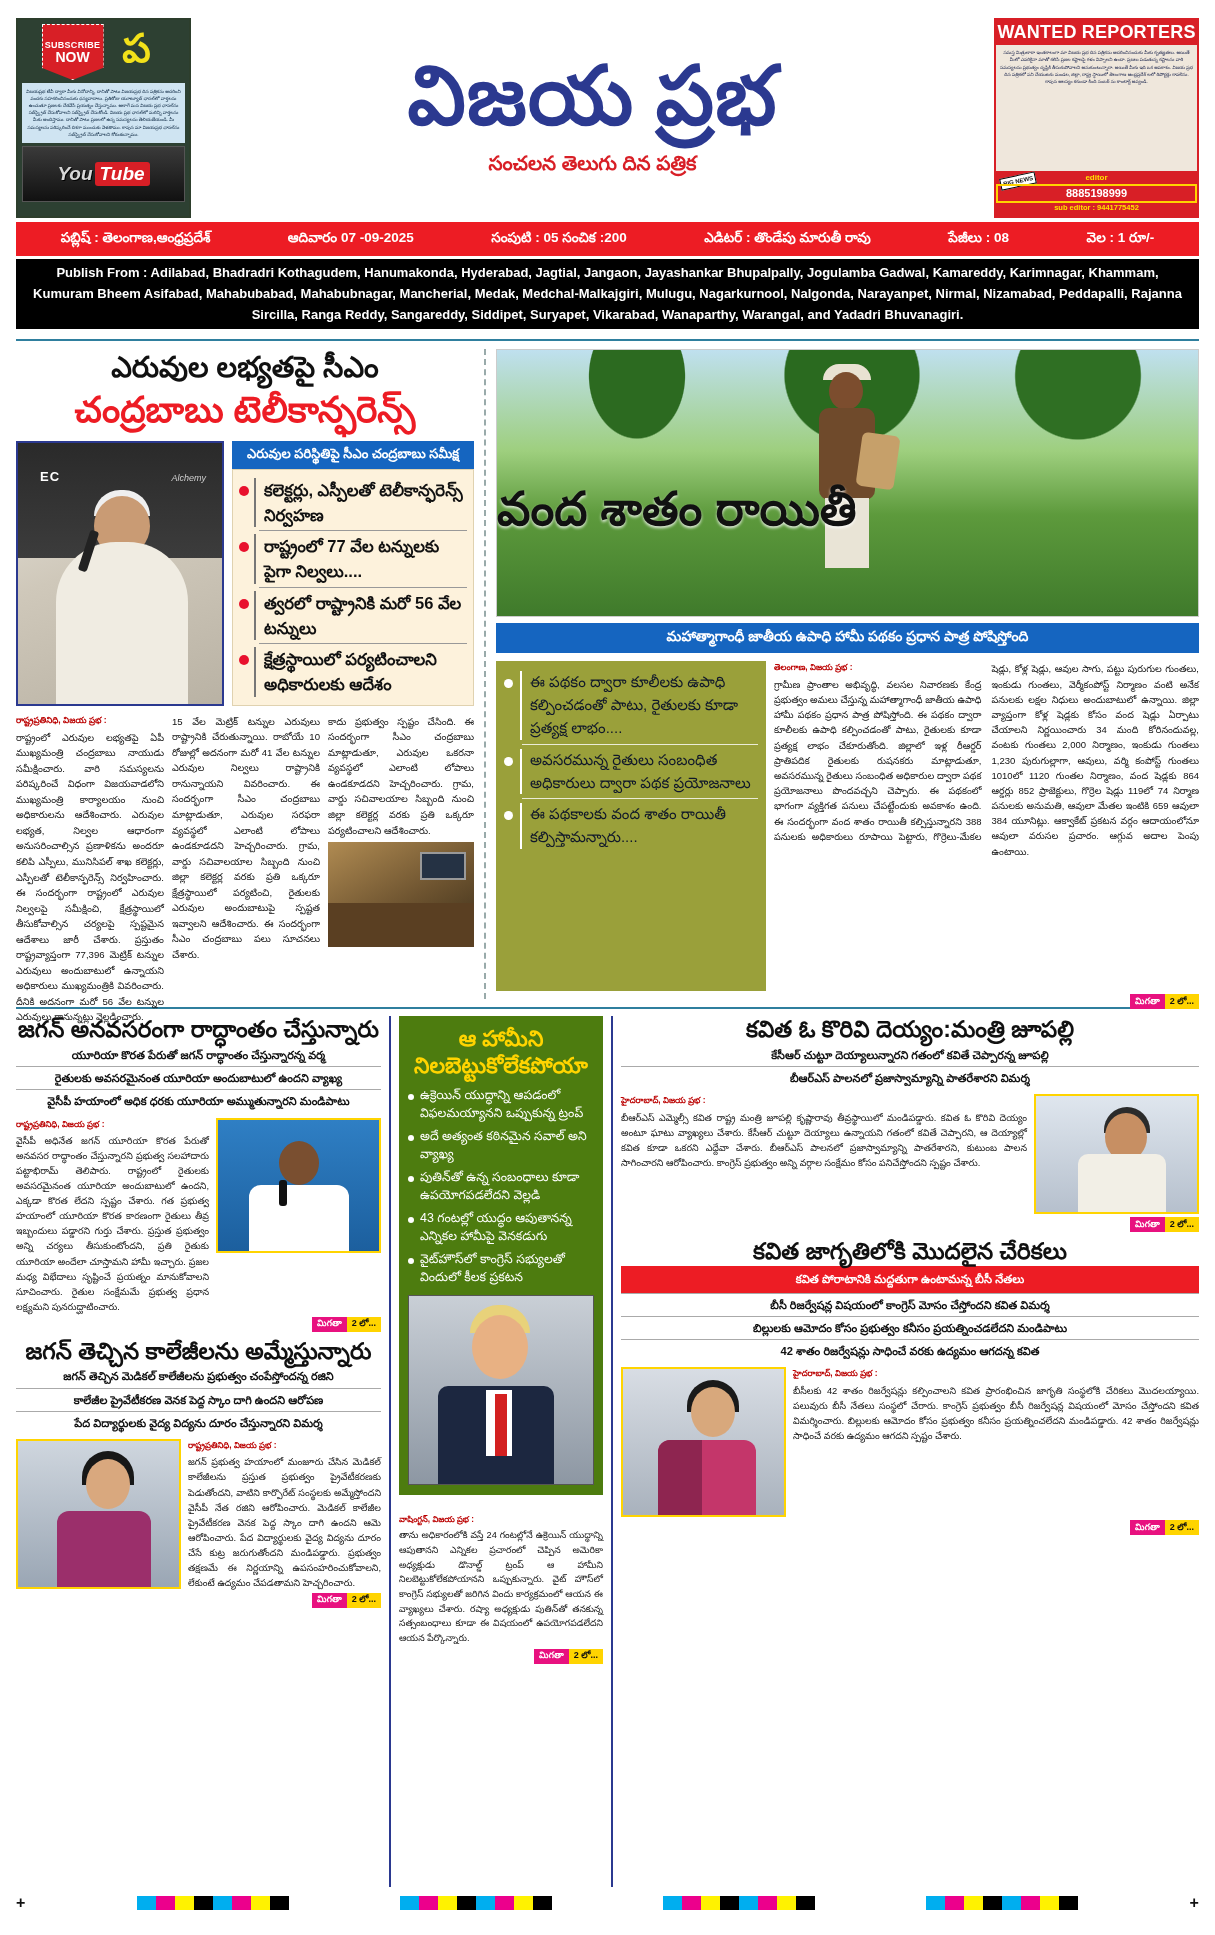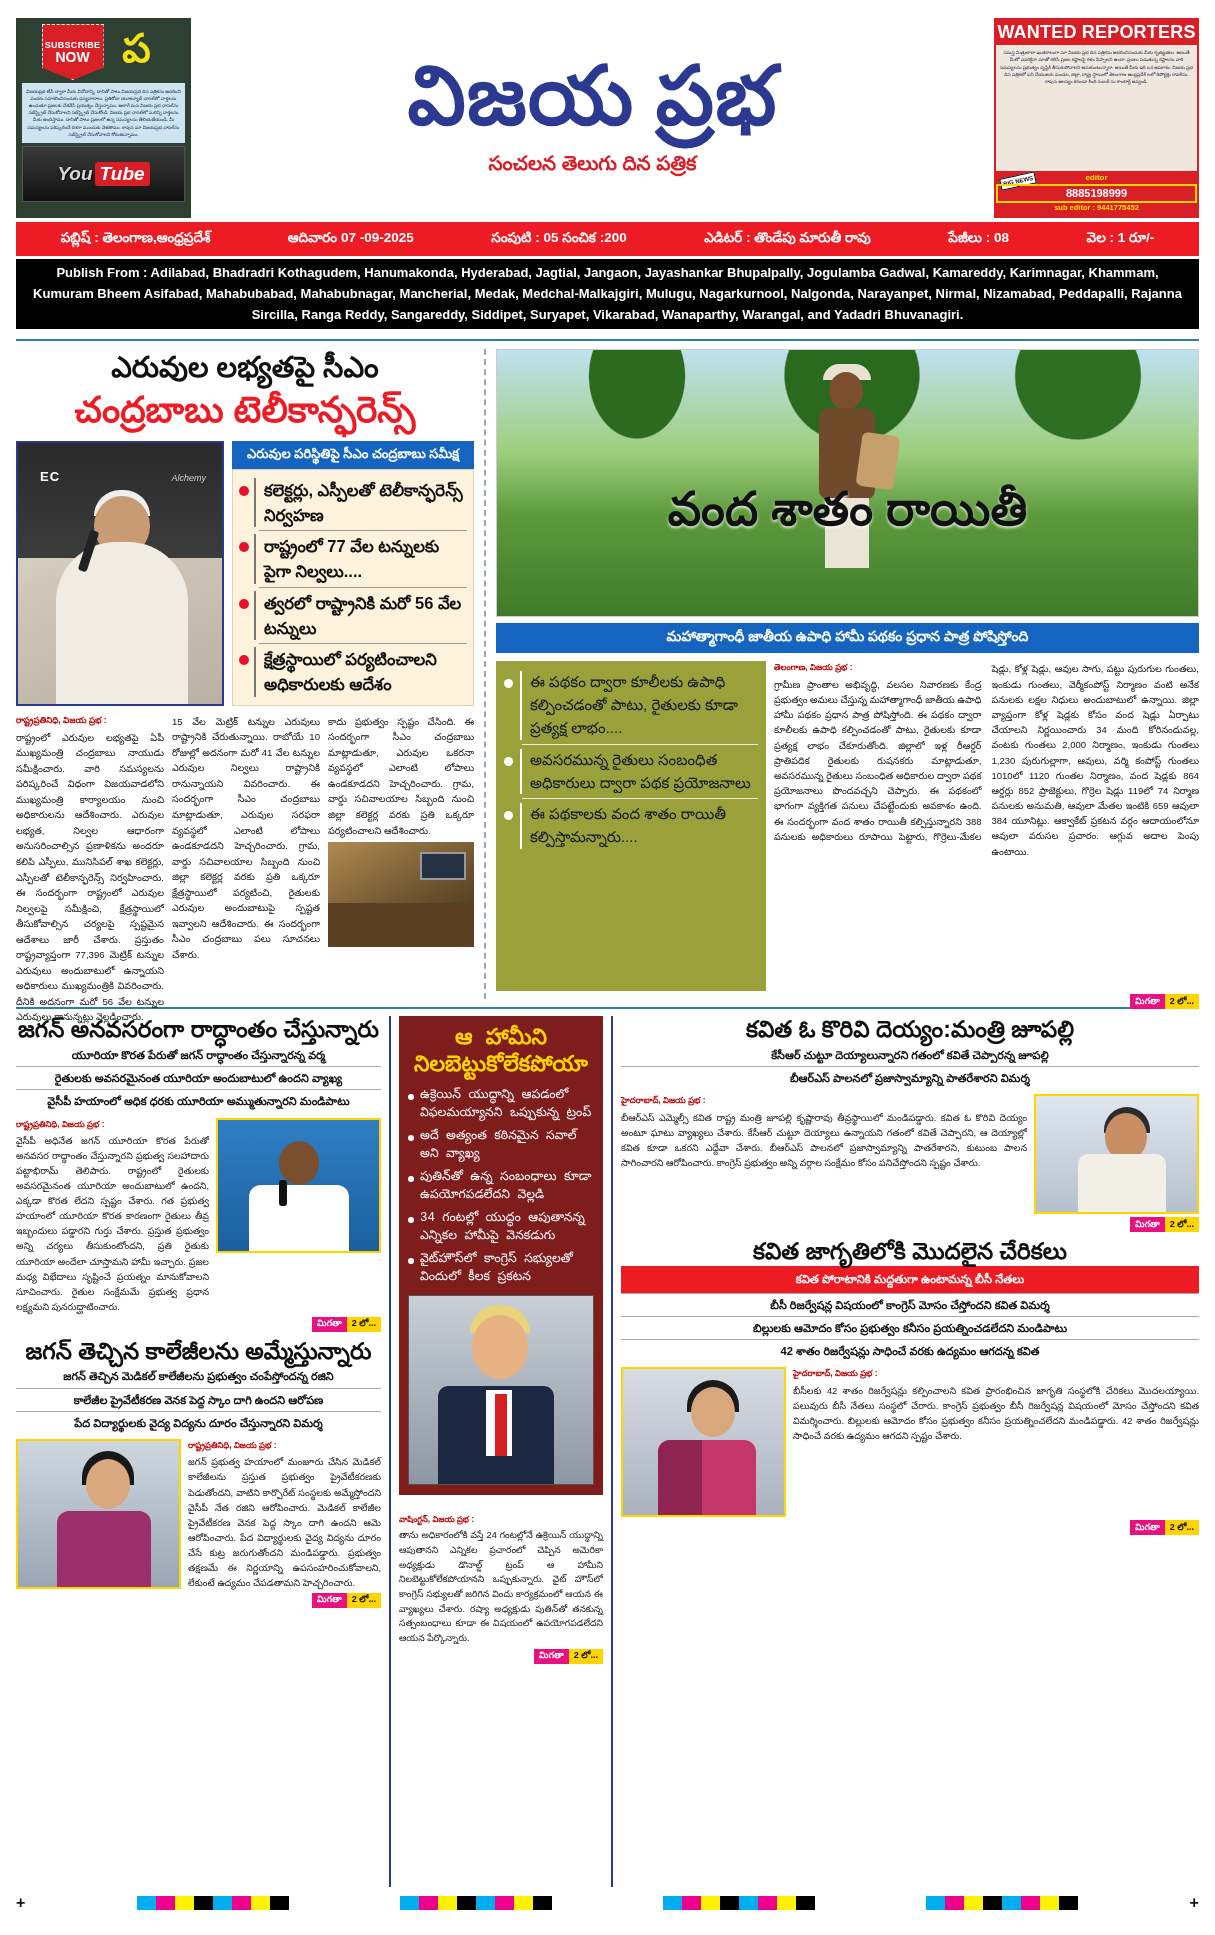--- a/index.html
+++ b/index.html
@@ -87,21 +87,21 @@
   .big-photo { width:100%; height:268px; background:linear-gradient(#bfe0ef 0%,#9ecf7e 38%,#5d9a3c 62%,#3f7a2b 100%); position:relative; overflow:hidden; border:1px solid #ccc;}
   .bp-f1 { position:absolute; left:60px; top:0; width:160px; height:130px; background:radial-gradient(ellipse at 50% 20%, #2c6a20 0 42%, transparent 43%); }
   .bp-f2 { position:absolute; left:250px; top:-10px; width:210px; height:140px; background:radial-gradient(ellipse at 50% 25%, #2a6a1f 0 45%, transparent 46%); }
   .bp-f3 { position:absolute; right:20px; top:-8px; width:200px; height:135px; background:radial-gradient(ellipse at 50% 25%, #2f6f23 0 44%, transparent 45%); }
   .bp-man { position:absolute; left:44%; top:22px; width:82px; height:215px;}
   .bp-man .hd { position:absolute; left:24px; top:0; width:34px; height:38px; background:#7c4d2e; border-radius:50%;}
   .bp-man .tb { position:absolute; left:18px; top:-8px; width:48px; height:16px; background:#e9e2d2; border-radius:20px 20px 0 0;}
   .bp-man .bd { position:absolute; left:14px; top:36px; width:56px; height:92px; background:#6f4a2b; border-radius:10px;}
   .bp-man .lg { position:absolute; left:20px; top:126px; width:44px; height:70px; background:#e9e4d6;}
   .bp-man .bag { position:absolute; left:54px; top:62px; width:38px; height:54px; background:#c6a06a; border-radius:6px; transform:rotate(8deg);}
-  .bp-head-band { position:absolute; left:0; right:0; bottom:84px; text-align:center;}
+  .bp-head-band { position:absolute; left:0; right:0; bottom:84px; }
   .hl-right { font-size:47px; font-weight:bold; color:#111; text-shadow:0 2px 3px rgba(255,255,255,.8); line-height:1;}
   .sub-blue { background:#1565c0; color:#fff; font-size:14px; font-weight:bold; text-align:center; padding:5px 4px; margin-top:6px;}
 
   .right-row { display:flex; gap:8px; margin-top:8px; height: 330px;}
   .olive-box { width:270px; background:#9aa03a; padding:10px 8px; }
   .ob-item { display:flex; gap:7px; align-items:flex-start; }
   .ob-dot { width:9px; height:9px; border-radius:50%; background:#fff; flex:0 0 9px; margin-top:8px;}
   .ob-txt { font-size:15px; line-height:1.52; color:#0f172a; font-weight:normal; border-left:2px solid #fff; padding-left:8px; flex:1;}
   .ob-sep { height:1px; background:#fff; margin:4px 0 4px 18px; opacity:.8;}
   .right-txt { flex:1; font-size:9.5px; line-height:1.6; color:#111; text-align:justify; column-count:2; column-gap:10px;}
@@ -145,21 +145,21 @@
   .p-saree .hair { position:absolute; left:40%; top:7%; width:52px; height:32px; background:#1a1a1a; border-radius:28px 28px 0 0;}
   .p-saree .bd { position:absolute; left:22%; top:48%; width:98px; height:84px; background:#c4366a; border-radius:12px 12px 0 0;}
   .p-saree .sh { position:absolute; left:22%; top:48%; width:44px; height:84px; background:#8e2550; border-radius:12px 0 0 0;}
 
   .p-kurta { background:linear-gradient(#dfe6ee,#b6c0cd); }
   .p-kurta .hd { position:absolute; left:43%; top:14%; width:42px; height:48px; background:#c78f63; border-radius:50%;}
   .p-kurta .hair { position:absolute; left:42%; top:9%; width:46px; height:26px; background:#2b2b2b; border-radius:24px 24px 0 0;}
   .p-kurta .bd { position:absolute; left:26%; top:50%; width:88px; height:70px; background:#f2efe6; border-radius:10px 10px 0 0;}
 
   
-  .blue-panel { background:#7f1d1d; padding:10px 9px;font-family:Liberation Mono, monospace; }
+  .blue-panel { background:#4d7c0f; padding:10px 9px; }
   .bp-h { text-align:center; color:#ffd400; font-size:22px; font-weight:bold; line-height:1.2;}
   .bp-list { margin-top:8px;}
   .bp-li { display:flex; gap:6px; align-items:flex-start; margin-bottom:5px;}
   .bp-li .d { width:6px; height:6px; background:#fff; border-radius:50%; flex:0 0 6px; margin-top:7px;}
   .bp-li .t { font-size:12.4px; line-height:1.45; color:#fff; flex:1;}
   .trump-ph { width:100%; height:190px; margin-top:8px; background:linear-gradient(#c9cfd6,#8d97a3); position:relative; overflow:hidden; border:1px solid #555;}
   .trump-ph .hd { position:absolute; left:34%; top:10%; width:56px; height:64px; background:#e8b183; border-radius:50%;}
   .trump-ph .hair { position:absolute; left:33%; top:5%; width:60px; height:28px; background:#e8d27a; border-radius:30px 30px 0 0;}
   .trump-ph .bd { position:absolute; left:16%; top:48%; width:116px; height:100px; background:#1c2740; border-radius:10px 10px 0 0;}
   .trump-ph .sh { position:absolute; left:42%; top:50%; width:26px; height:66px; background:#fff;}
@@ -404,21 +404,21 @@
           <div class="bp-li">
             <span class="d"></span>
             <span class="t">అదే అత్యంత కఠినమైన సవాల్ అని వ్యాఖ్య</span>
           </div>
           <div class="bp-li">
             <span class="d"></span>
             <span class="t">పుతిన్‌తో ఉన్న సంబంధాలు కూడా ఉపయోగపడలేదని వెల్లడి</span>
           </div>
           <div class="bp-li">
             <span class="d"></span>
-            <span class="t">34 గంటల్లో యుద్ధం ఆపుతానన్న ఎన్నికల హామీపై వెనకడుగు</span>
+            <span class="t">43 గంటల్లో యుద్ధం ఆపుతానన్న ఎన్నికల హామీపై వెనకడుగు</span>
           </div>
           <div class="bp-li">
             <span class="d"></span>
             <span class="t">వైట్‌హౌస్‌లో కాంగ్రెస్ సభ్యులతో విందులో కీలక ప్రకటన</span>
           </div>
         </div>
         <div class="trump-ph">
           <div class="hair"></div>
           <div class="hd"></div>
           <div class="bd"></div>

